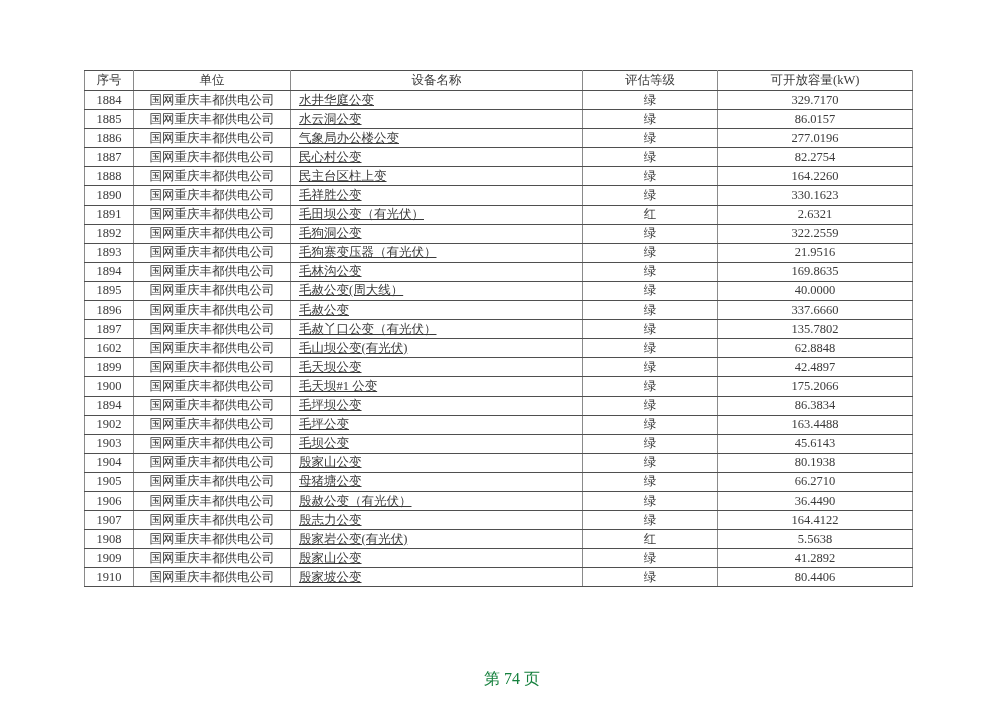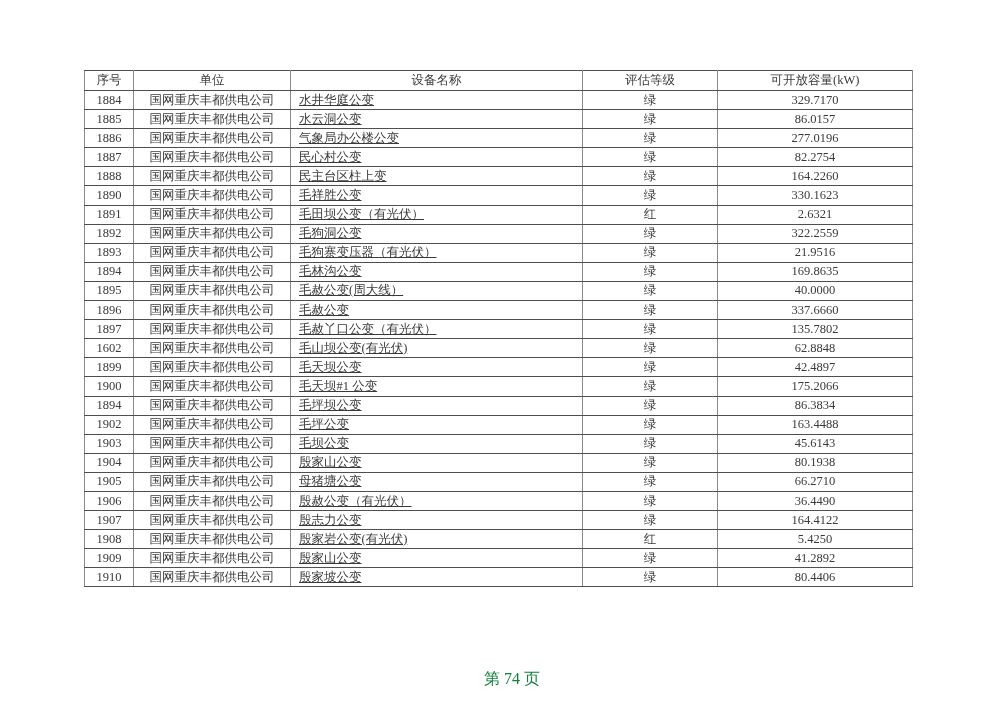--- a/index.html
+++ b/index.html
@@ -242,21 +242,21 @@
           <td class="c1">国网重庆丰都供电公司</td>
           <td class="c2">殷志力公变</td>
           <td class="c3">绿</td>
           <td class="c4">164.4122</td>
         </tr>
         <tr>
           <td class="c0">1908</td>
           <td class="c1">国网重庆丰都供电公司</td>
           <td class="c2">殷家岩公变(有光伏)</td>
           <td class="c3">红</td>
-          <td class="c4">5.4250</td>
+          <td class="c4">5.5638</td>
         </tr>
         <tr>
           <td class="c0">1909</td>
           <td class="c1">国网重庆丰都供电公司</td>
           <td class="c2">殷家山公变</td>
           <td class="c3">绿</td>
           <td class="c4">41.2892</td>
         </tr>
         <tr>
           <td class="c0">1910</td>

